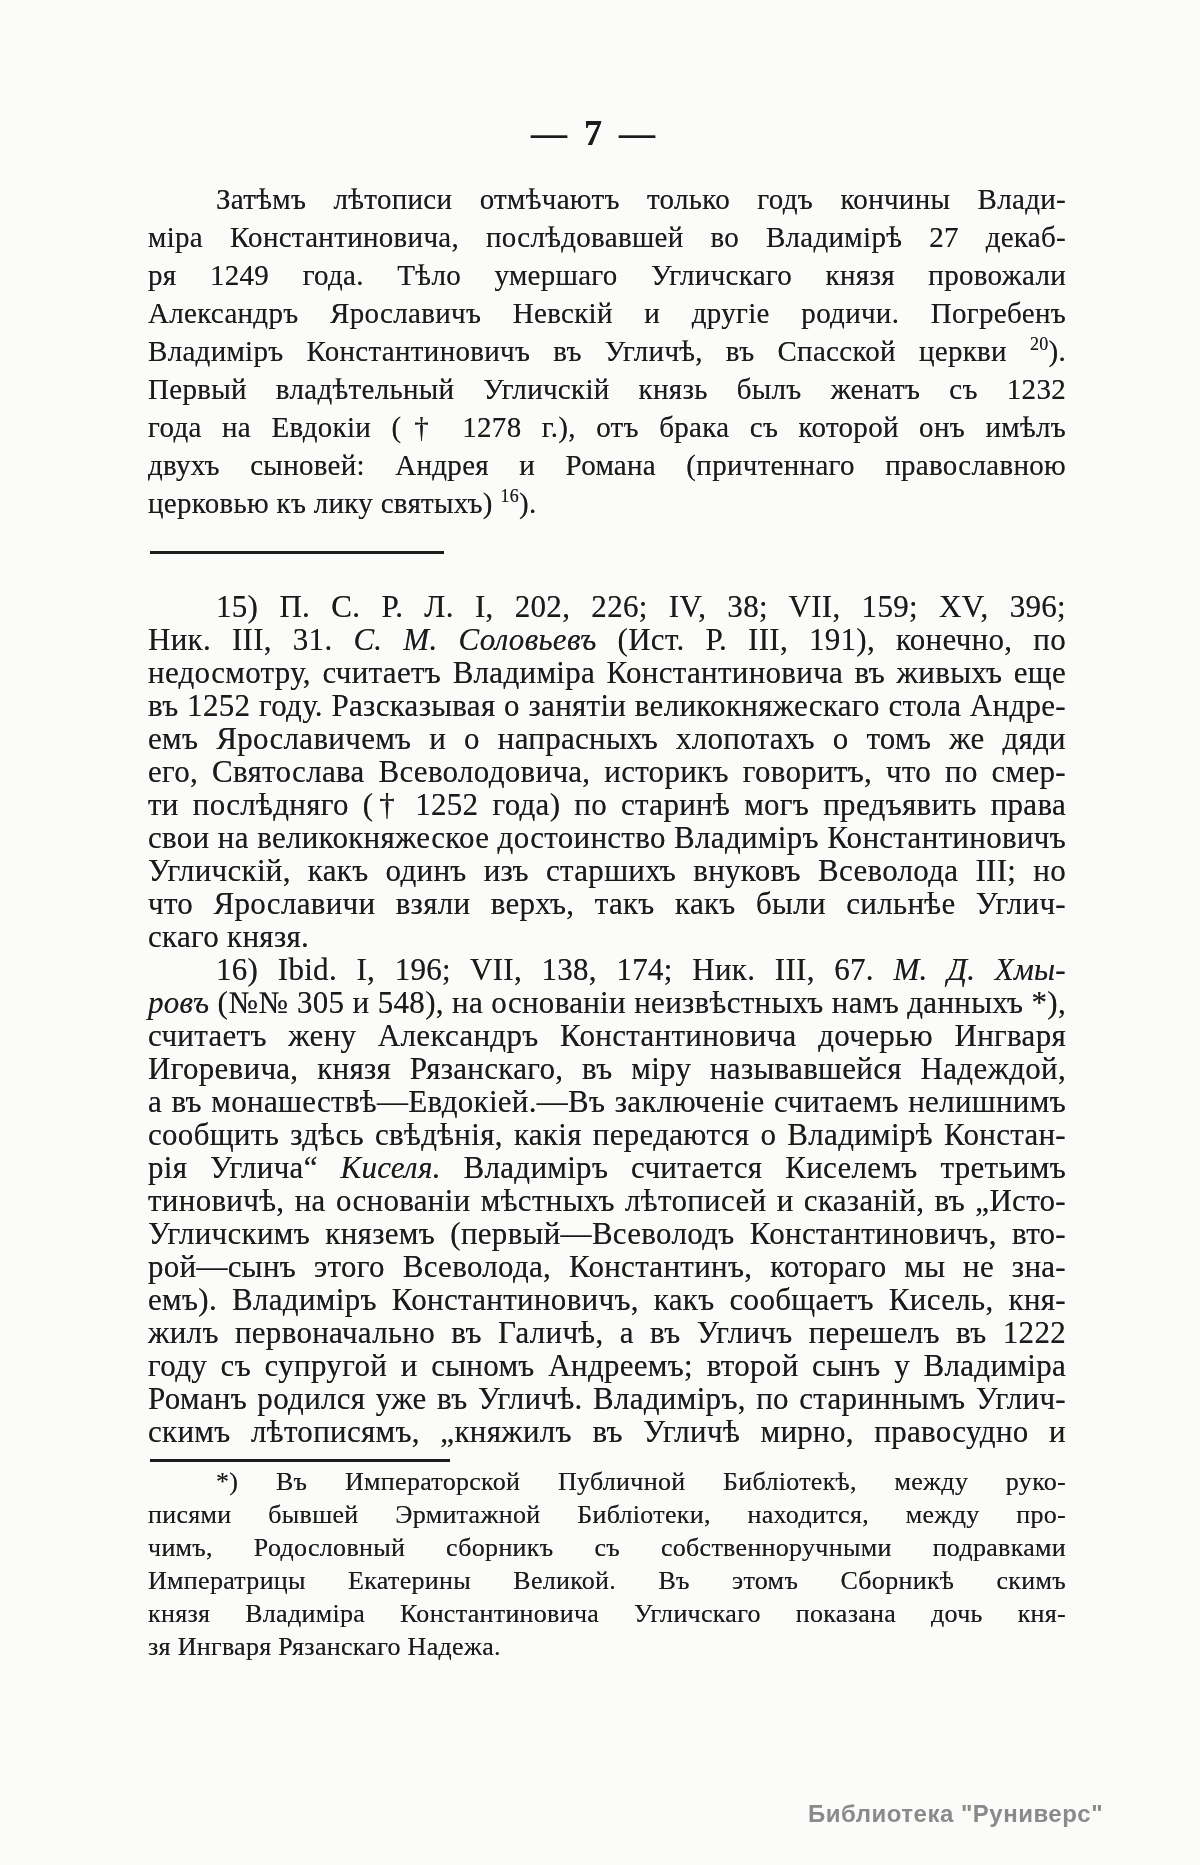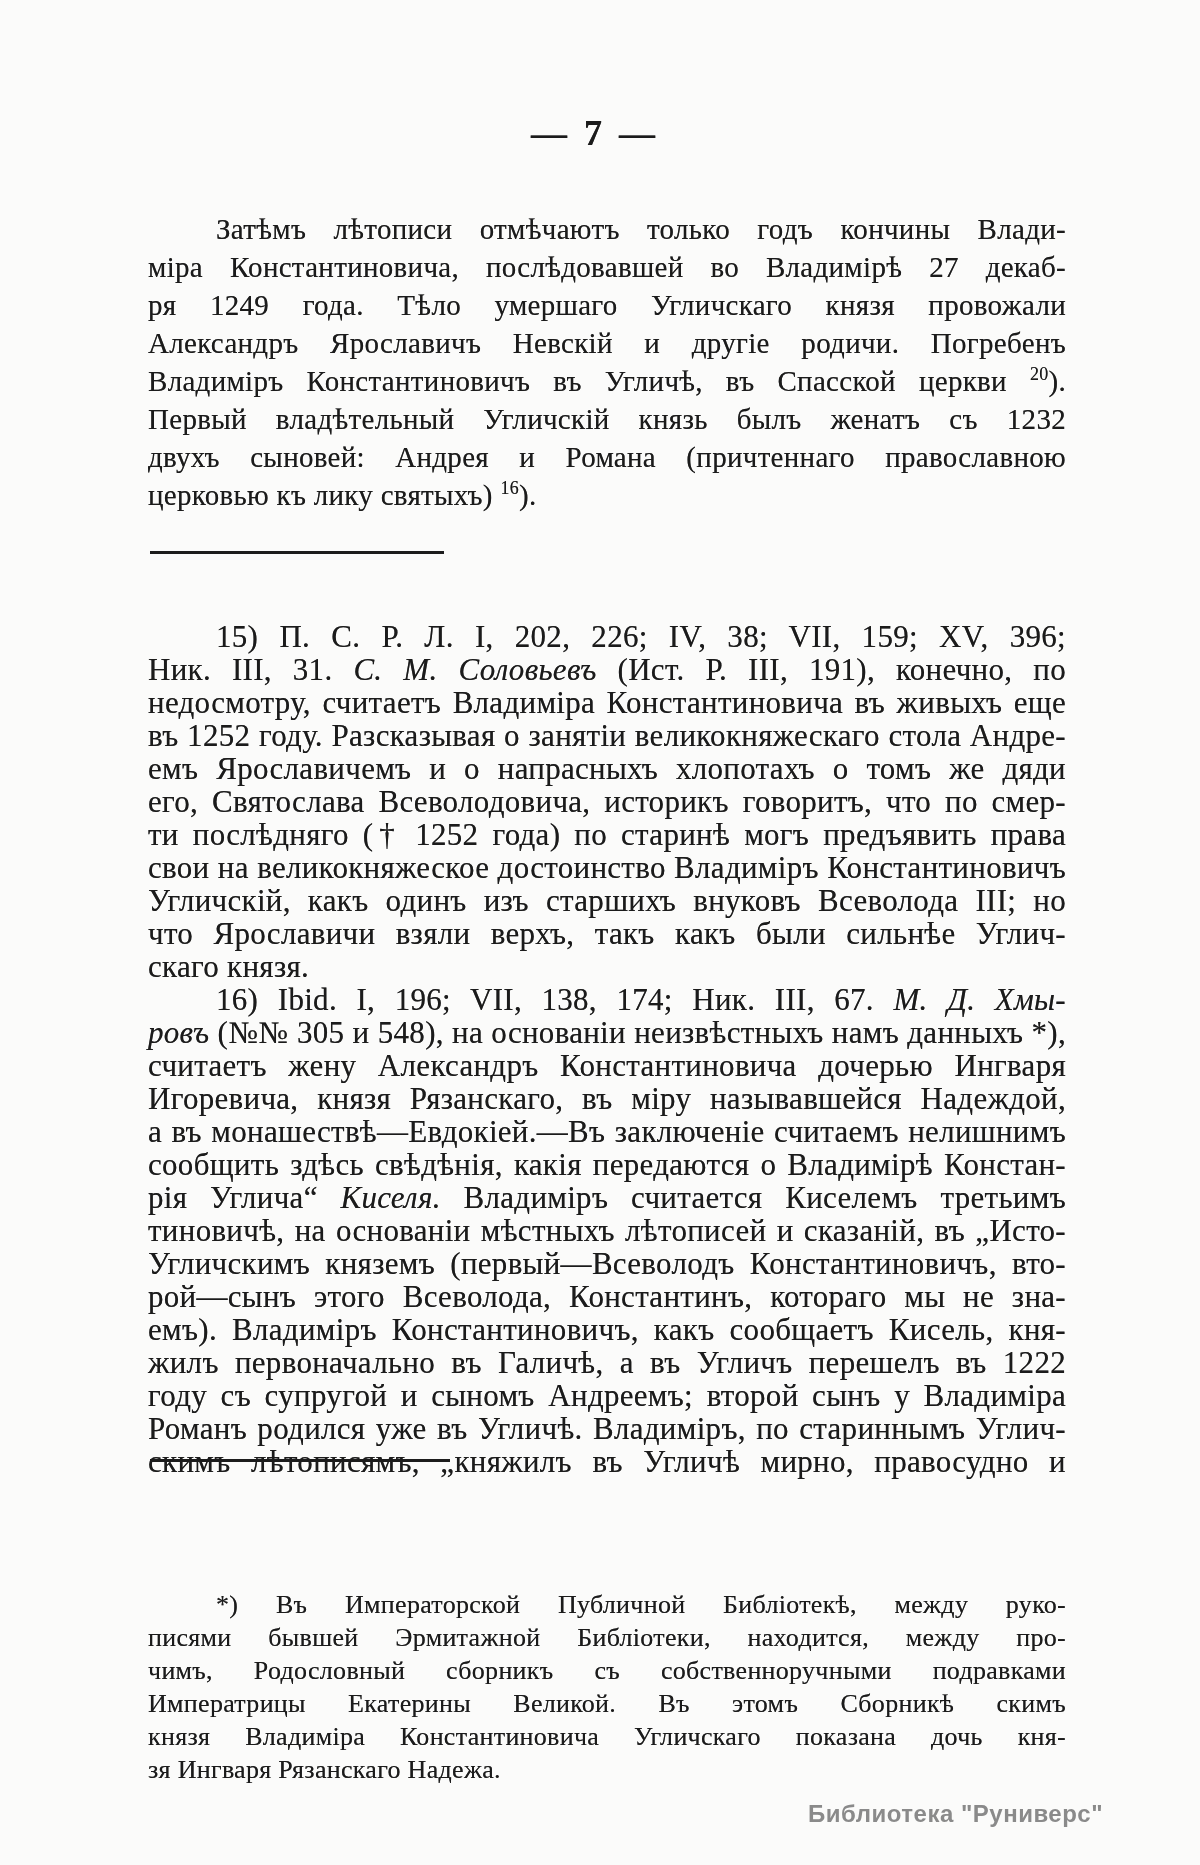--- a/index.html
+++ b/index.html
@@ -17,25 +17,24 @@
     text-align: center;
     font-size: 36px;
     font-weight: bold;
     letter-spacing: 4px;
     text-shadow: 0 0 0.6px rgba(20,20,20,0.75);
   }
   .textblock {
     position: absolute;
     left: 148px; width: 918px;
     text-shadow: 0 0 0.6px rgba(20,20,20,0.65);
-    margin-top: 30px;
   }
   .main-text  { top: 180px;  font-size: 29px; line-height: 38px; }
   .footnotes  { top: 590px;  font-size: 31px; line-height: 33px; }
-  .star-note  { top: 1558px; font-size: 26px; line-height: 33px; }
+  .star-note  { top: 1465px; font-size: 26px; line-height: 33px; }
   .tline {
     text-align: justify;
     text-align-last: justify;
     text-justify: inter-word;
     letter-spacing: 0.3px;
     white-space: normal;
   }
   .tline.indent { padding-left: 68px; }
   .tline.end { text-align-last: left; }
   .tline em { font-style: italic; }
@@ -63,20 +62,21 @@
 
 <div class="page-number">— 7 —</div>
 
 <div class="textblock main-text">
     <div class="tline indent"><span>Затѣмъ лѣтописи отмѣчаютъ только годъ кончины Влади-</span></div>
     <div class="tline"><span>міра Константиновича, послѣдовавшей во Владимірѣ 27 декаб-</span></div>
     <div class="tline"><span>ря 1249 года. Тѣло умершаго Угличскаго князя провожали</span></div>
     <div class="tline"><span>Александръ Ярославичъ Невскій и другіе родичи. Погребенъ</span></div>
     <div class="tline"><span>Владиміръ Константиновичъ въ Угличѣ, въ Спасской церкви </span><sup>20</sup><span>).</span></div>
     <div class="tline"><span>Первый владѣтельный Угличскій князь былъ женатъ съ 1232</span></div>
+    <div class="tline"><span>года на Евдокіи († 1278 г.), отъ брака съ которой онъ имѣлъ</span></div>
     <div class="tline"><span>двухъ сыновей: Андрея и Романа (причтеннаго православною</span></div>
     <div class="tline end"><span>церковью къ лику святыхъ) </span><sup>16</sup><span>).</span></div>
   </div>
 
 <hr class="separator sep-1">
 
 <div class="textblock footnotes">
     <div class="tline indent"><span>15) П. С. Р. Л. I, 202, 226; IV, 38; VII, 159; XV, 396;</span></div>
     <div class="tline"><span>Ник. III, 31. </span><em>С. М. Соловьевъ</em><span> (Ист. Р. III, 191), конечно, по</span></div>
     <div class="tline"><span>недосмотру, считаетъ Владиміра Константиновича въ живыхъ еще</span></div>

